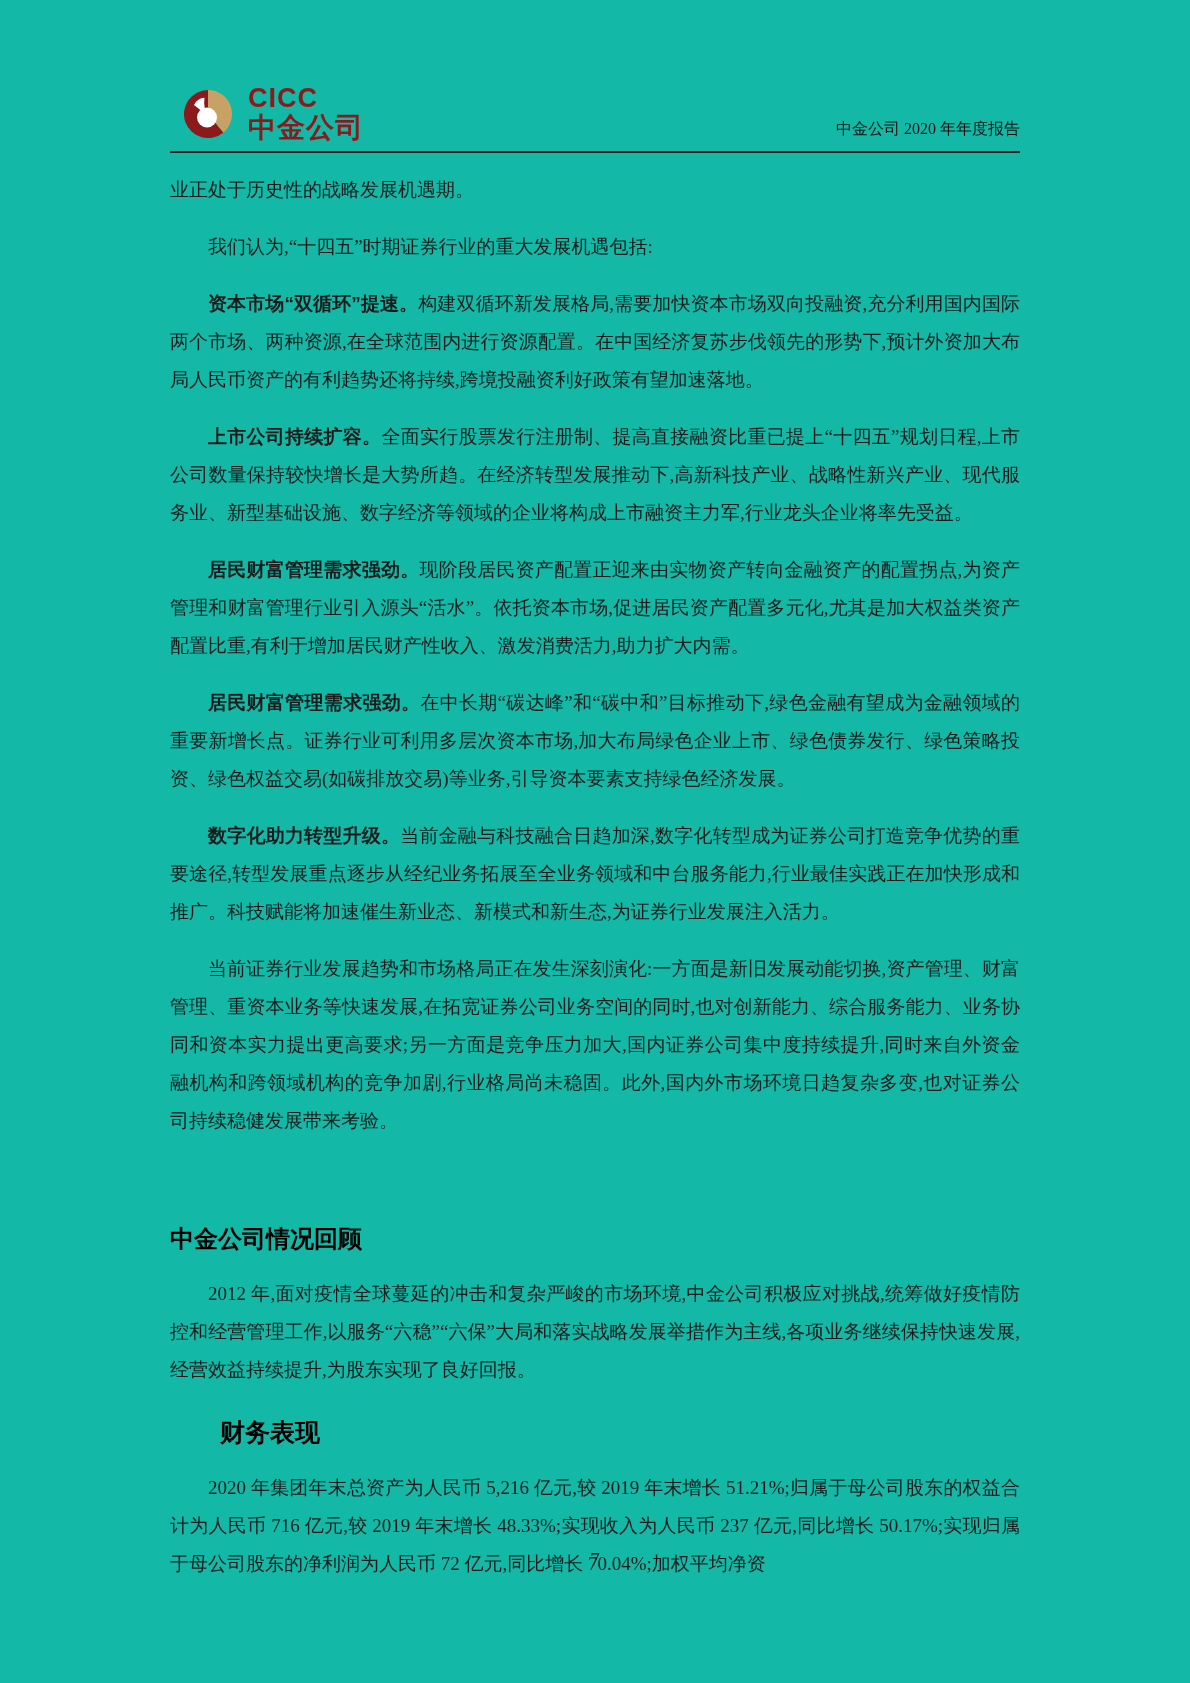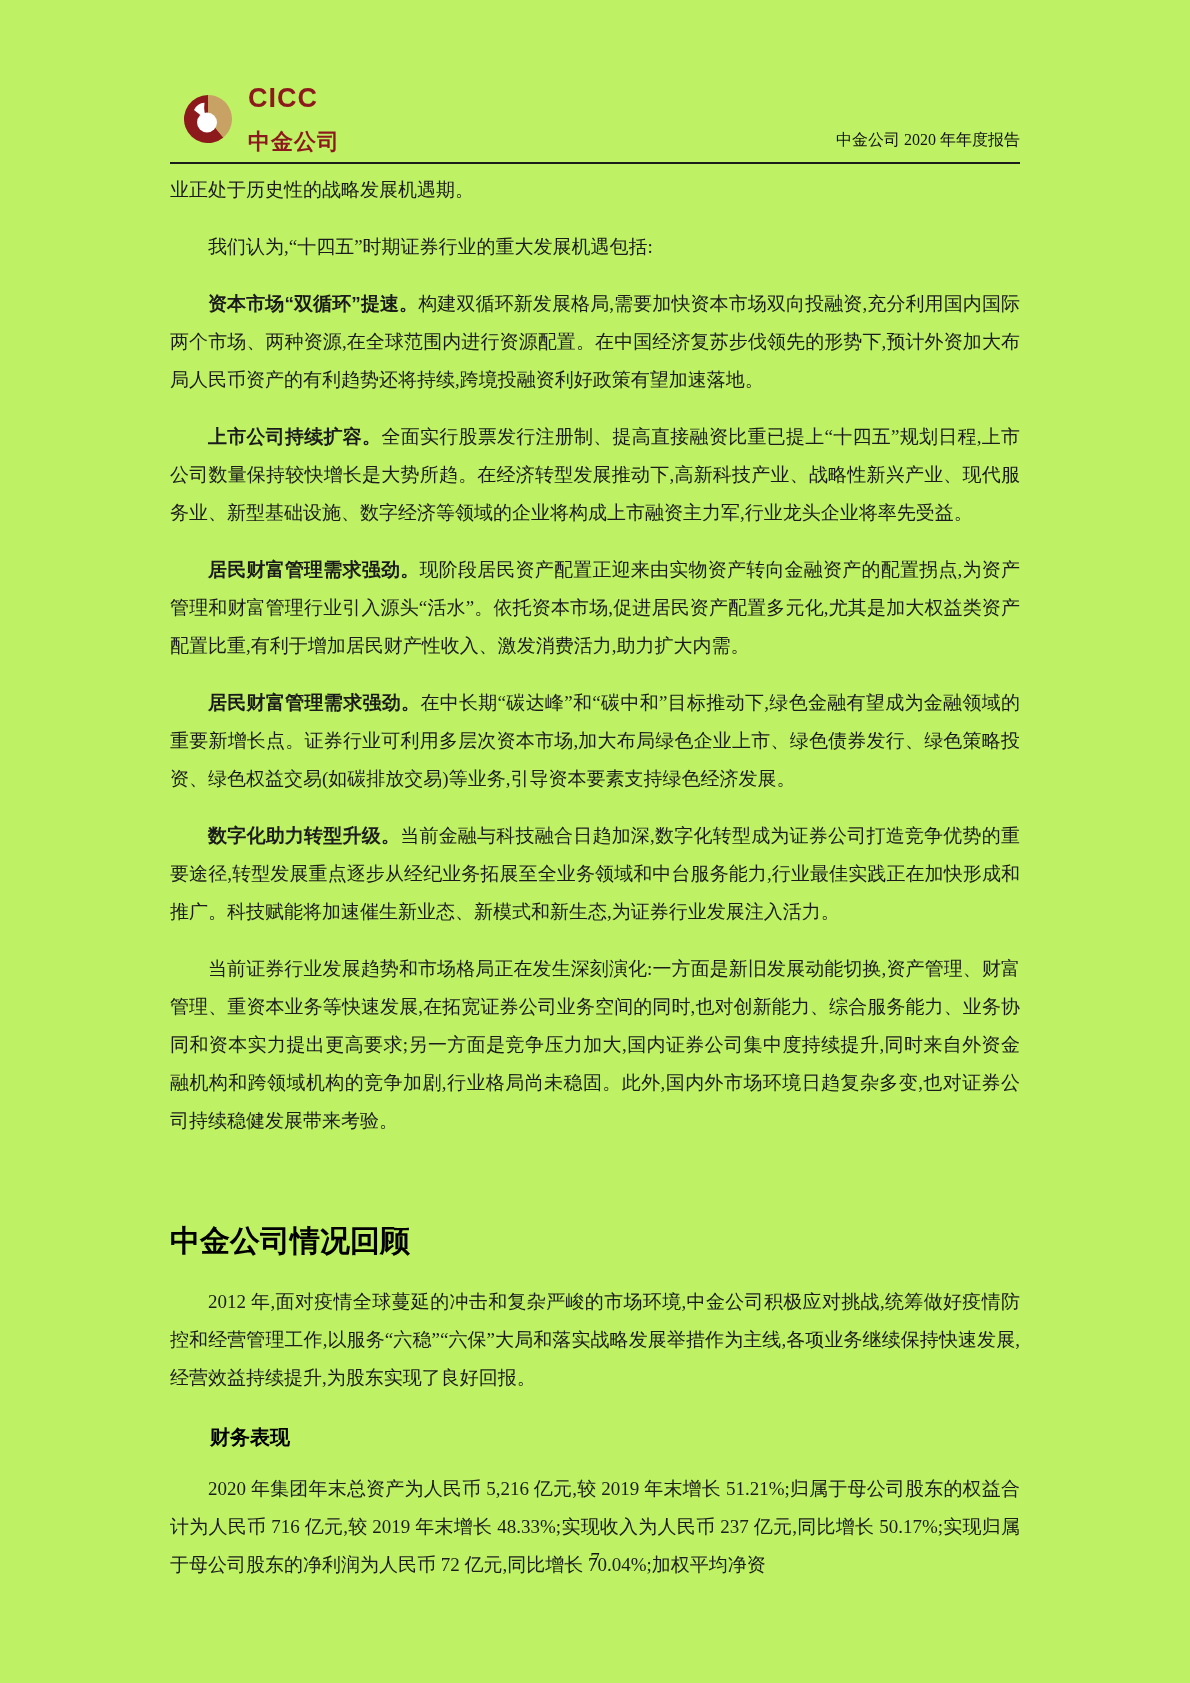--- a/index.html
+++ b/index.html
@@ -1,21 +1,21 @@
 <!DOCTYPE html>
 <html><head>
 <meta charset="utf-8">
 <style>
   html,body{margin:0;padding:0;background:#ffffff;}
   .page{
     position:relative;
     width:1190px;
     height:1683px;
     margin:0 auto;
-    background:#bef264;
+    background:#14b8a6;
     overflow:hidden;
     font-family:"Liberation Serif","DejaVu Serif",serif;
     color:#1b1b1b;
   }
   
   .header{
     position:absolute;
     top:0; left:170px; right:170px;
     padding-top:85px;
     display:flex;
@@ -26,21 +26,21 @@
   }
   .logo{display:flex;align-items:center;gap:16px;margin-left:14px;}
   .logo-mark{width:48px;height:48px;display:block;}
   .logo-text{line-height:1;}
   .logo-latin{
     font-family:"Liberation Sans","DejaVu Sans",sans-serif;
     font-weight:bold;font-size:27px;letter-spacing:1px;
   }
   .logo-cn{
     font-family:"Liberation Sans","DejaVu Sans",sans-serif;
-    font-weight:bold;font-size:22px;margin-top:19px;letter-spacing:1px;
+    font-weight:bold;font-size:28px;margin-top:2px;letter-spacing:1px;
   }
   .doc-title{
     font-size:16px;
     color:#111;
     padding-bottom:2px;
   }
   
   .content{
     position:absolute;
     top:154px; left:170px; right:170px;
@@ -51,32 +51,32 @@
   .para{
     margin:19px 0 0 0;
     text-indent:2em;
   }
   .para.flush{text-indent:0;margin-top:17px;}
   .lead{
     font-family:"Liberation Sans","DejaVu Sans",sans-serif;
     font-weight:bold;
   }
   .sec-heading{
-    font-family:Liberation Mono, monospace;
+    font-family:Liberation Serif, serif;
     font-weight:bold;
-    font-size:30px;
+    font-size:24px;
     color:#000;
     margin:84px 0 20px 0;
     text-indent:0;
     line-height:1.3;
   }
   .sub-heading{
     font-family:"Liberation Sans","DejaVu Sans",sans-serif;
     font-weight:bold;
-    font-size:20px;
+    font-size:25px;
     color:#000;
     margin:26px 0 6px 0;
     text-indent:2em;
     line-height:1.4;
   }
   
   .footer{
     position:absolute;
     left:0; right:0;
     bottom:112px;

